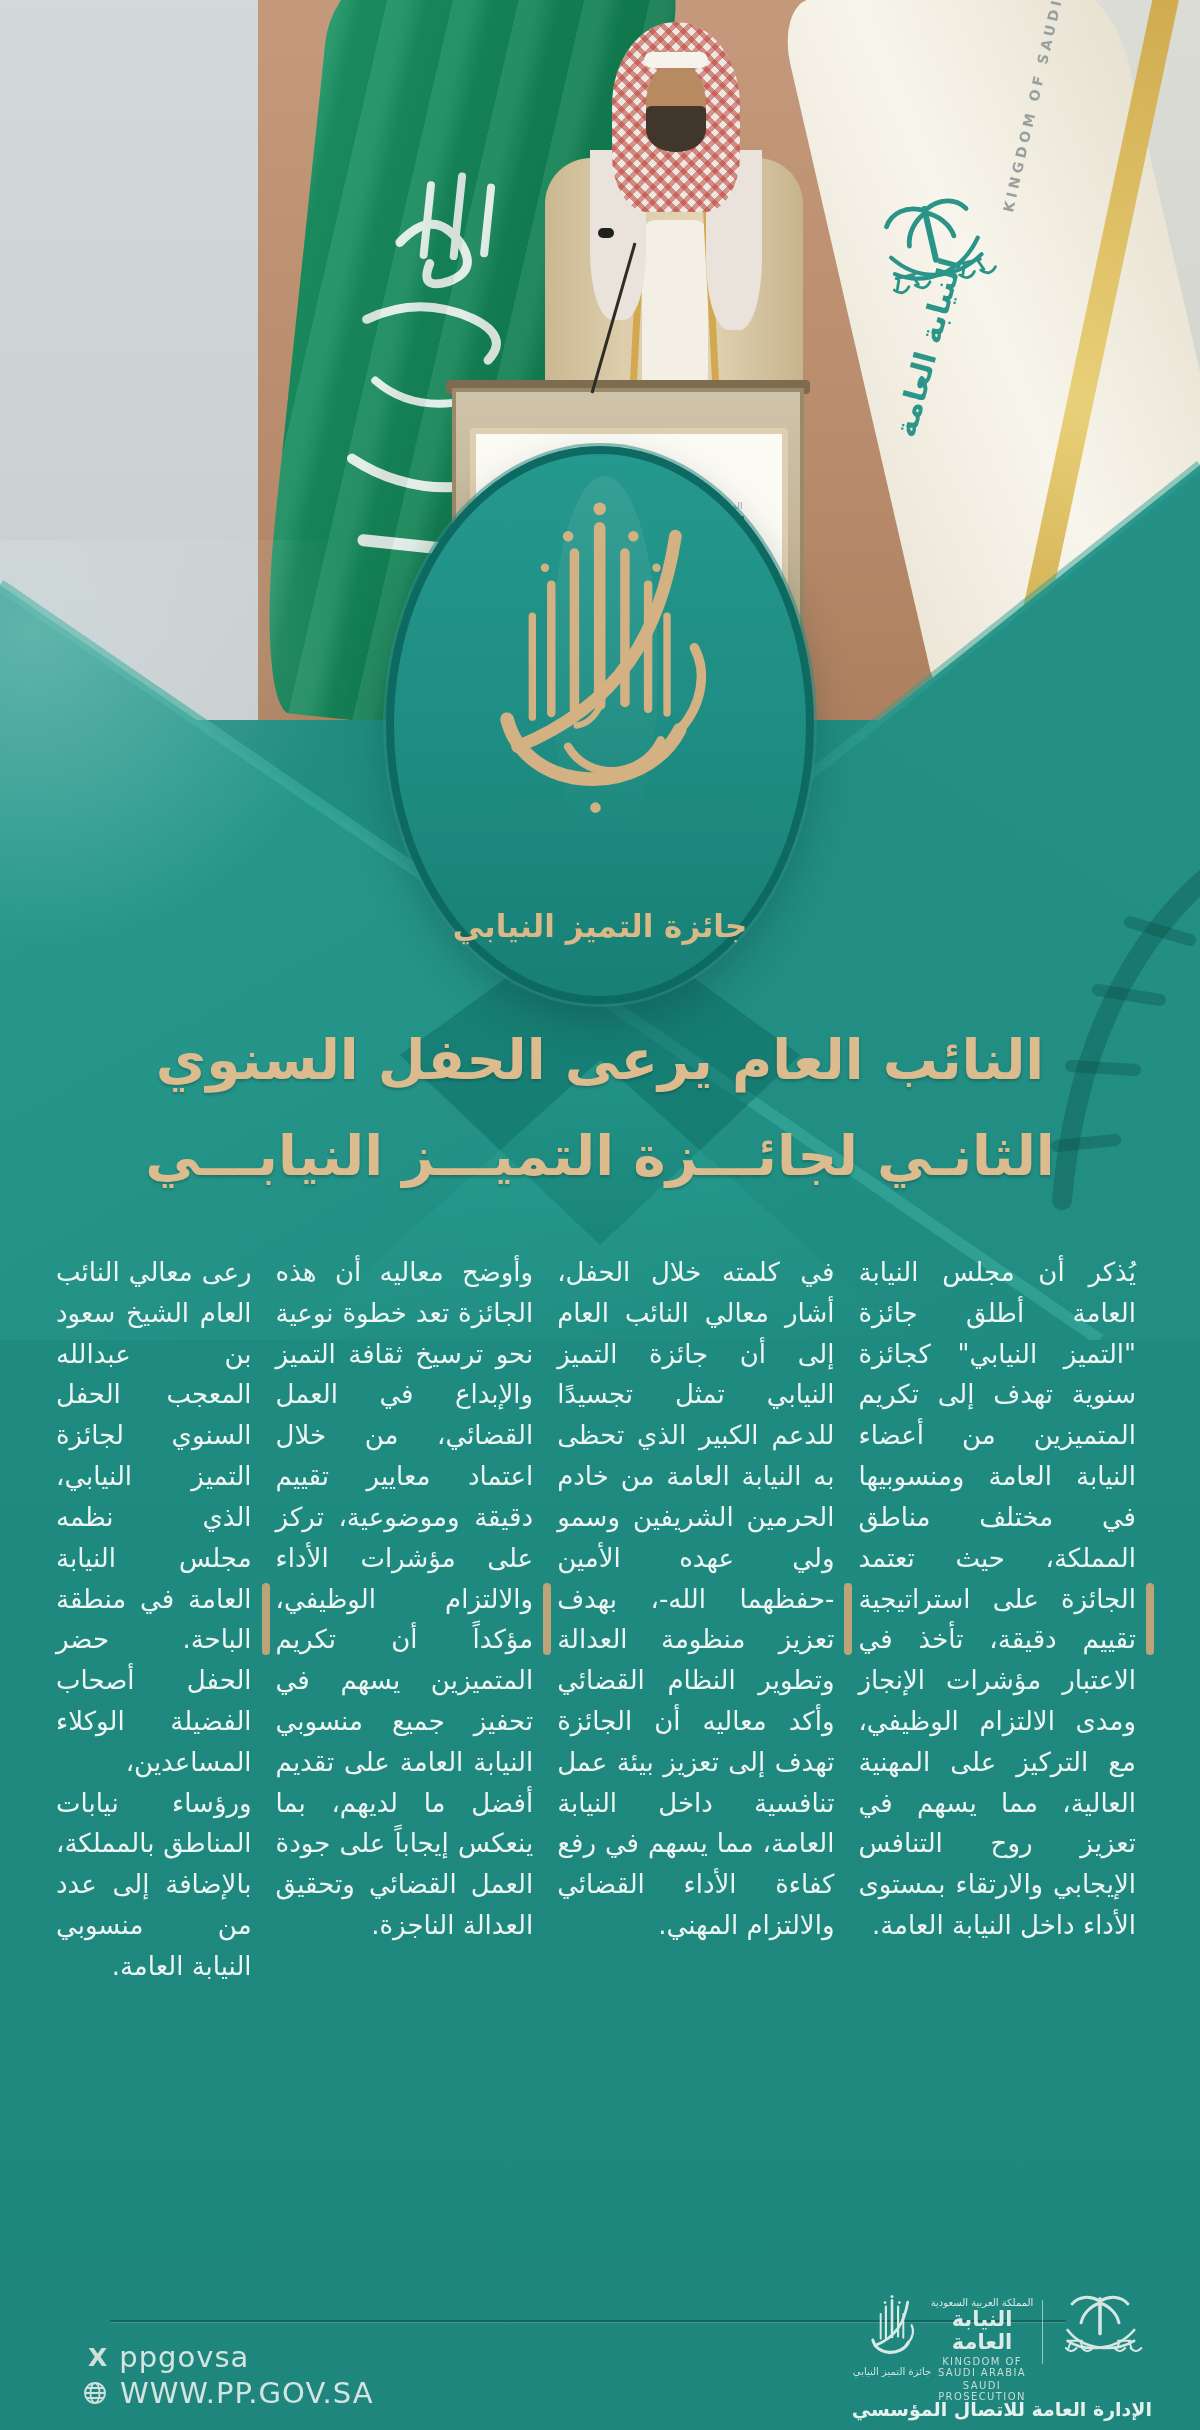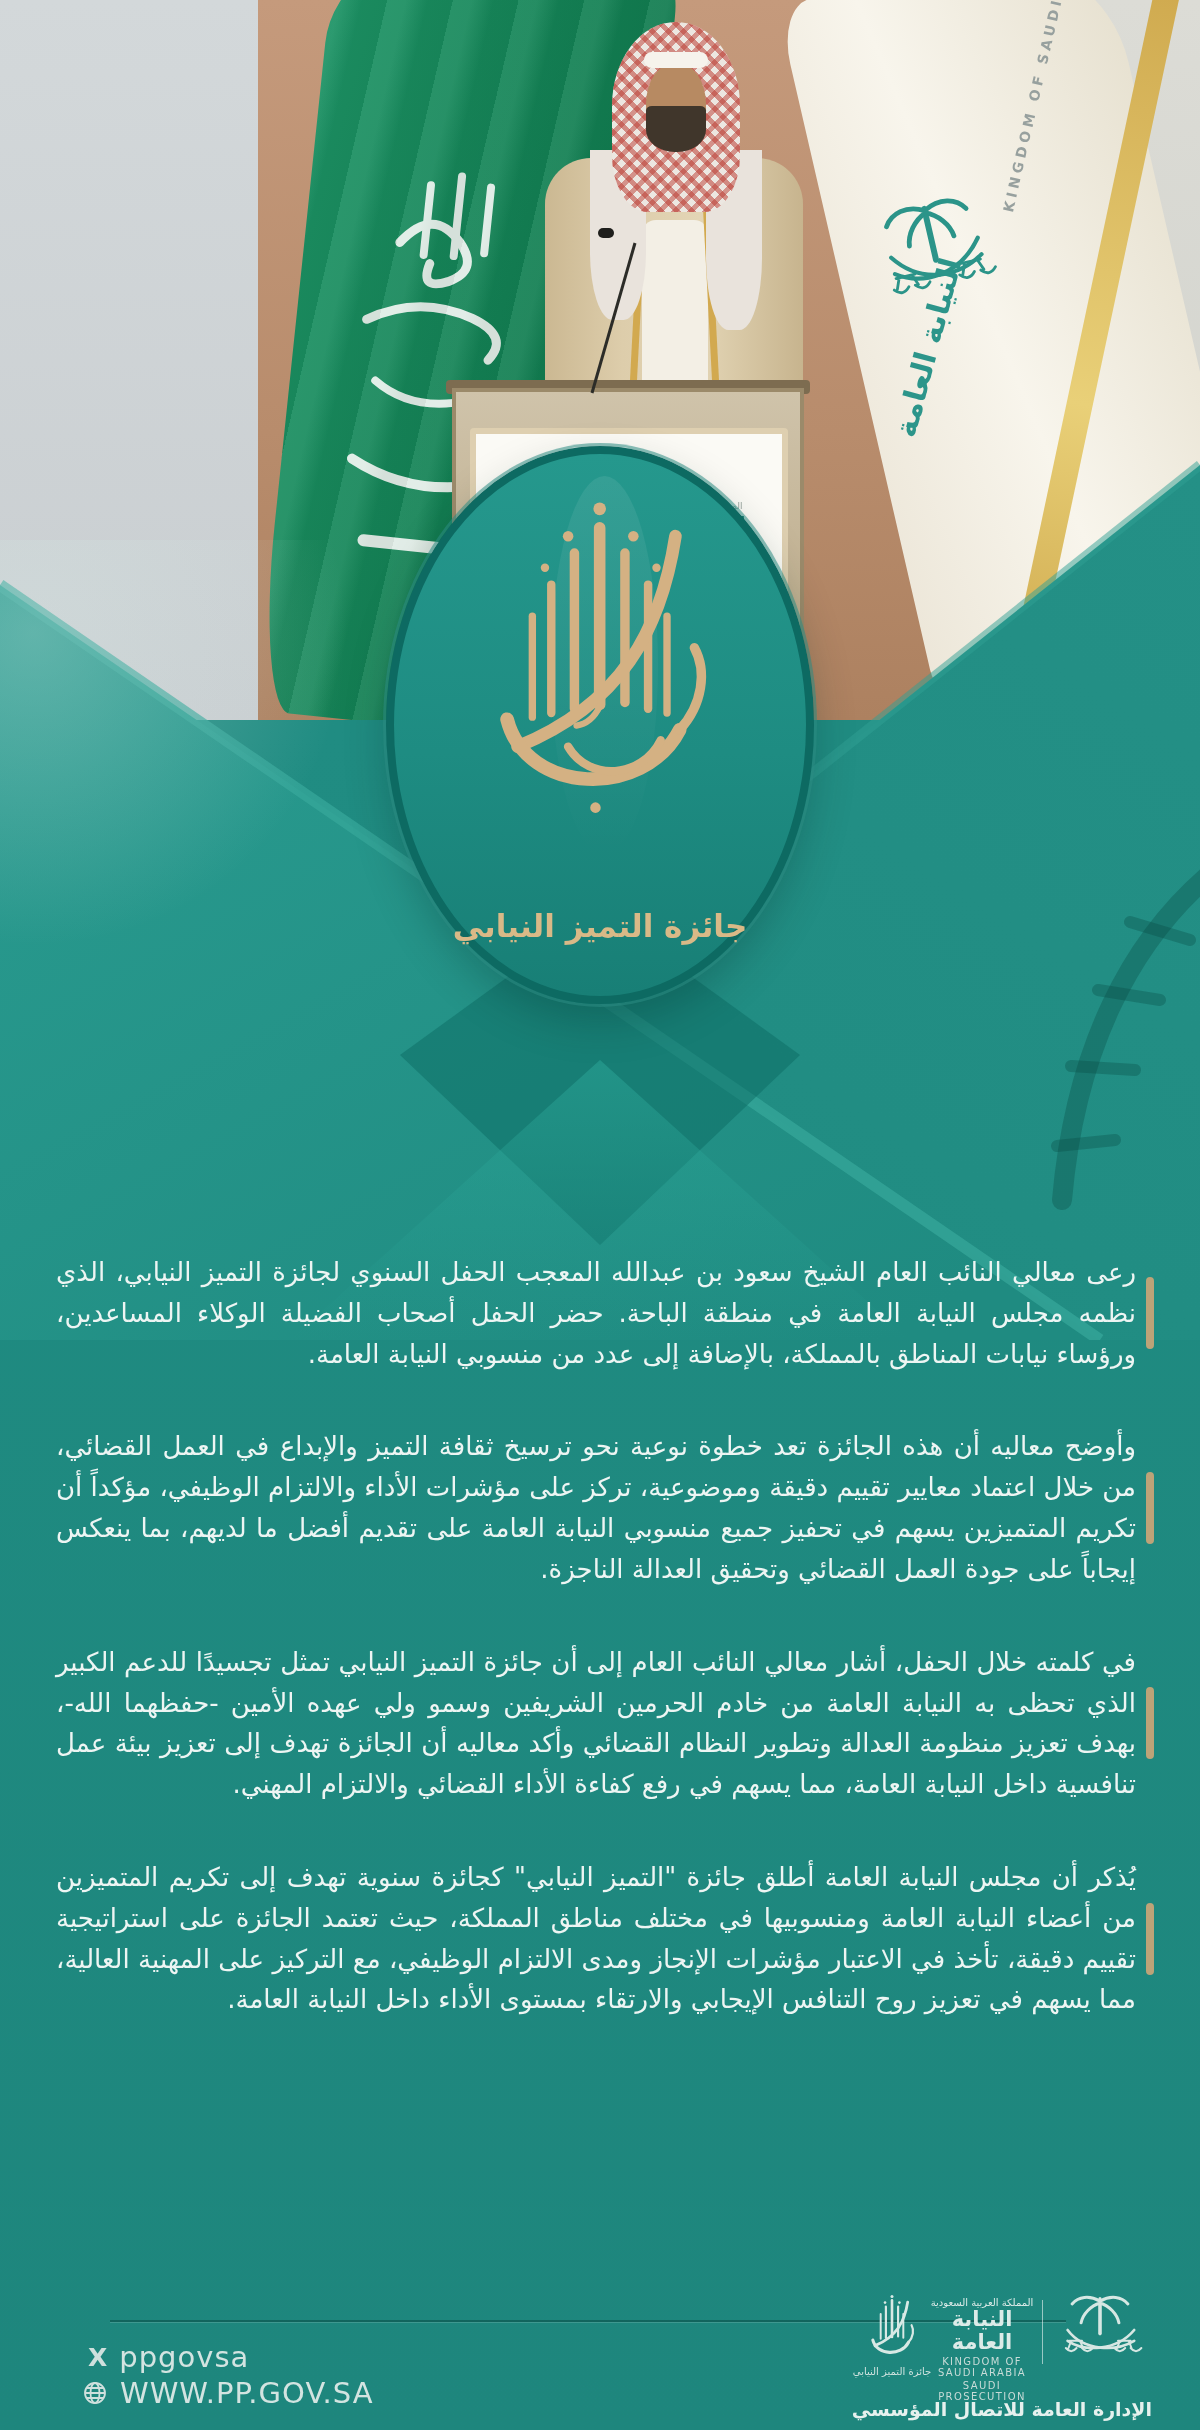--- a/index.html
+++ b/index.html
@@ -64,21 +64,21 @@
     border:8px solid #0d6a62;box-shadow:0 0 0 3px rgba(43,140,131,.55),0 18px 40px rgba(0,40,36,.25);}
   .badge-reflect{position:absolute;left:38%;top:4%;width:26%;height:70%;border-radius:50%;
     background:linear-gradient(180deg,rgba(255,255,255,.08),rgba(255,255,255,0));}
   .badge-callig{position:absolute;left:11%;top:7%;width:78%;height:66%;}
   .badge-caption{position:absolute;left:0;right:0;bottom:52px;text-align:center;
     color:#d9b987;font-size:31px;font-weight:bold;letter-spacing:1px;}
   
   .headline{position:absolute;top:1012px;left:0;width:1200px;z-index:4;text-align:center;direction:rtl;
     color:#dcbc8e;font-size:55px;font-weight:bold;line-height:1.75;text-shadow:0 2px 3px rgba(0,30,27,.25);}
   
-  .content{position:absolute;top:1252px;left:50px;width:1104px;z-index:4;display:flex;flex-direction:column;gap:52px;}
+  .content{position:absolute;top:1252px;left:50px;width:1104px;z-index:4;display:flex;flex-direction:row;}
   .para{position:relative;direction:rtl;color:#edf5f3;font-size:26px;line-height:1.57;
     text-align:justify;text-align-last:right;padding-left:6px;padding-right:18px;}
   .gbar{position:absolute;right:0;top:50%;transform:translateY(-50%);width:8px;height:72px;border-radius:5px;background:#bda378;}
   
   .sep{position:absolute;left:110px;top:2320px;width:956px;height:0;z-index:4;
     border-top:2px solid rgba(9,74,68,.55);border-bottom:1px solid rgba(255,255,255,.14);}
   .soc{position:absolute;z-index:4;display:flex;align-items:center;gap:12px;color:#d3e4e1;}
   .soc .label{font-size:29px;letter-spacing:1px;}
   .tw{left:88px;top:2340px;}
   .web{left:82px;top:2376px;}
@@ -223,20 +223,24 @@
           <circle cx="120" cy="42" r="5"></circle>
           <circle cx="182" cy="42" r="5"></circle>
         <circle cx="98" cy="72" r="4"></circle>
           <circle cx="204" cy="72" r="4"></circle>
           <circle cx="146" cy="300" r="5"></circle>
       </g>
     </svg>
     <div class="badge-caption">جائزة التميز النيابي</div>
   </div>
 
+  <div class="headline">
+    <div>النائب العام يرعى الحفل السنوي</div>
+    <div>الثانـي لجائـــزة التميـــز النيابـــي</div>
+  </div>
 
   <div class="content">
     <div class="para">
       <span>رعى معالي النائب العام الشيخ سعود بن عبدالله المعجب الحفل السنوي لجائزة التميز النيابي، الذي نظمه مجلس النيابة العامة في منطقة الباحة. حضر الحفل أصحاب الفضيلة الوكلاء المساعدين، ورؤساء نيابات المناطق بالمملكة، بالإضافة إلى عدد من منسوبي النيابة العامة.</span>
       <div class="gbar"></div>
     </div>
     <div class="para">
       <span>وأوضح معاليه أن هذه الجائزة تعد خطوة نوعية نحو ترسيخ ثقافة التميز والإبداع في العمل القضائي، من خلال اعتماد معايير تقييم دقيقة وموضوعية، تركز على مؤشرات الأداء والالتزام الوظيفي، مؤكداً أن تكريم المتميزين يسهم في تحفيز جميع منسوبي النيابة العامة على تقديم أفضل ما لديهم، بما ينعكس إيجاباً على جودة العمل القضائي وتحقيق العدالة الناجزة.</span>
       <div class="gbar"></div>
     </div>

